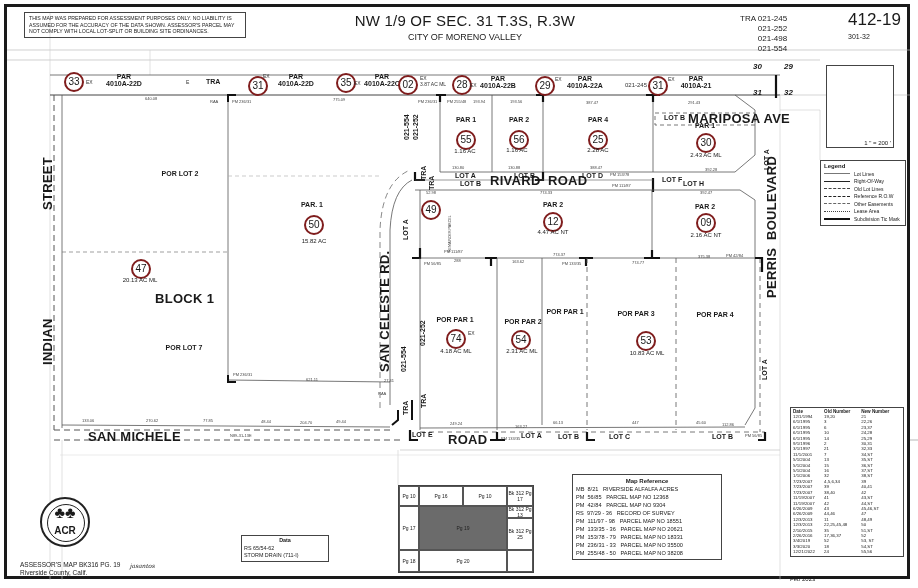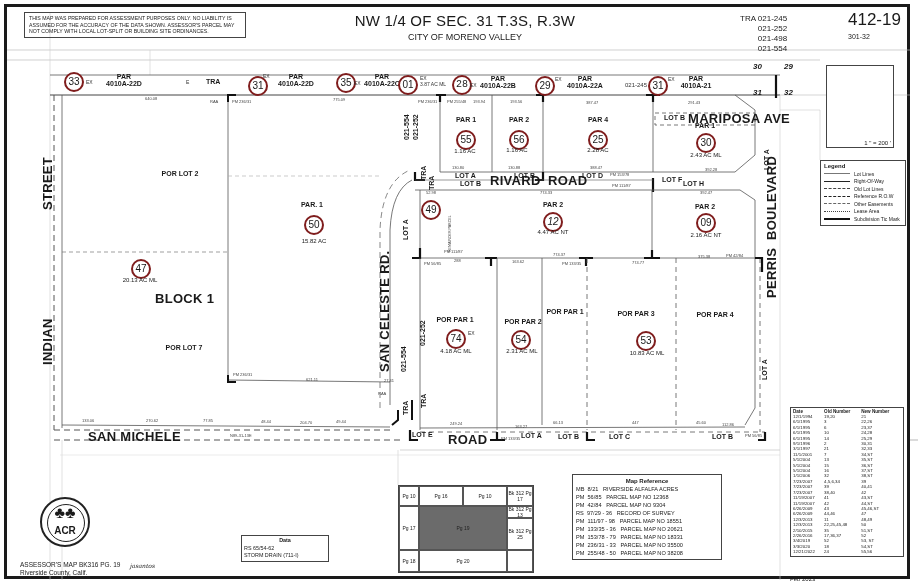--- a/index.html
+++ b/index.html
@@ -135,21 +135,21 @@
   <line x1="400" y1="450" x2="780" y2="450" stroke="#bbb" stroke-width="0.6"></line>
 
   <line x1="780" y1="95" x2="780" y2="450" stroke="#ccc" stroke-width="0.6"></line>
   <line x1="780" y1="110" x2="820" y2="110" stroke="#ccc" stroke-width="0.6"></line>
   <line x1="820" y1="110" x2="820" y2="160" stroke="#ccc" stroke-width="0.6"></line>
   <line x1="780" y1="450" x2="780" y2="580" stroke="#ccc" stroke-width="0.6"></line>
   <line x1="910" y1="440" x2="918" y2="440" stroke="#888" stroke-width="0.6"></line>
 </svg>
 
 <div class="abs disclaimer">THIS MAP WAS PREPARED FOR ASSESSMENT PURPOSES ONLY. NO LIABILITY IS ASSUMED FOR THE ACCURACY OF THE DATA SHOWN. ASSESSOR'S PARCEL MAY NOT COMPLY WITH LOCAL LOT-SPLIT OR BUILDING SITE ORDINANCES.</div>
-<div class="abs title">NW 1/4 OF SEC. 31 T.3S, R.3W</div>
+<div class="abs title">NW 1/9 OF SEC. 31 T.3S, R.3W</div>
 <div class="abs city">CITY OF MORENO VALLEY</div>
 <div class="abs tra">
   <div><span>TRA</span> <span>021-245</span></div>
   <div>021-252</div>
   <div>021-498</div>
   <div>021-554</div>
 </div>
 <div class="abs bookpage">412-19</div>
 <div class="abs subpage">301-32</div>
 
@@ -175,24 +175,24 @@
 <div class="abs lbl" style="left:276px;top:73px;width:40px;">
     <div>PAR</div>
     <div>4010A-22D</div>
   </div>
 <div class="abs circle" style="left:336px;top:73px;">35</div>
 <div class="abs small" style="left:354px;top:80px;">EX</div>
 <div class="abs lbl" style="left:362px;top:73px;width:40px;">
     <div>PAR</div>
     <div>4010A-22C</div>
   </div>
-<div class="abs circle" style="left:398px;top:75px;">01</div>
+<div class="abs circle" style="left:398px;top:75px;">02</div>
 <div class="abs small" style="left:420px;top:75px;">EX</div>
 <div class="abs small" style="left:420px;top:81px;">3.87 AC ML</div>
-<div class="abs circle" style="left:452px;top:75px;font-family:Liberation Mono, monospace;">28</div>
+<div class="abs circle" style="left:452px;top:75px;">28</div>
 <div class="abs small" style="left:470px;top:82px;">EX</div>
 <div class="abs lbl" style="left:478px;top:75px;width:40px;">
     <div>PAR</div>
     <div>4010A-22B</div>
   </div>
 <div class="abs circle" style="left:535px;top:76px;">29</div>
 <div class="abs small" style="left:555px;top:76px;">EX</div>
 <div class="abs lbl" style="left:565px;top:75px;width:40px;">
     <div>PAR</div>
     <div>4010A-22A</div>
@@ -311,21 +311,21 @@
 <div class="abs acre" style="left:583px;top:147px;width:30px;">2.28 AC</div>
 
 <div class="abs lbl" style="left:692px;top:122px;width:26px;">PAR 1</div>
 <div class="abs circle" style="left:696px;top:133px;">30</div>
 <div class="abs acre" style="left:687px;top:152px;width:38px;">2.43 AC ML</div>
 
 <div class="abs circle" style="left:421px;top:200px;">49</div>
 <div class="abs tiny vert" style="left:448px;top:252px;font-size:3.6px;">REMAINDER PARCEL</div>
 
 <div class="abs lbl" style="left:540px;top:201px;width:26px;">PAR 2</div>
-<div class="abs circle" style="left:543px;top:212px;font-style:italic;">12</div>
+<div class="abs circle" style="left:543px;top:212px;">12</div>
 <div class="abs acre" style="left:535px;top:229px;width:36px;">4.47 AC NT</div>
 
 <div class="abs lbl" style="left:692px;top:203px;width:26px;">PAR 2</div>
 <div class="abs circle" style="left:696px;top:213px;">09</div>
 <div class="abs acre" style="left:688px;top:232px;width:36px;">2.16 AC NT</div>
 
 <div class="abs lbl" style="left:435px;top:316px;width:40px;">POR PAR 1</div>
 <div class="abs circle" style="left:446px;top:329px;">74</div>
 <div class="abs small" style="left:468px;top:330px;">EX</div>
 <div class="abs acre" style="left:438px;top:348px;width:36px;">4.18 AC ML</div>

